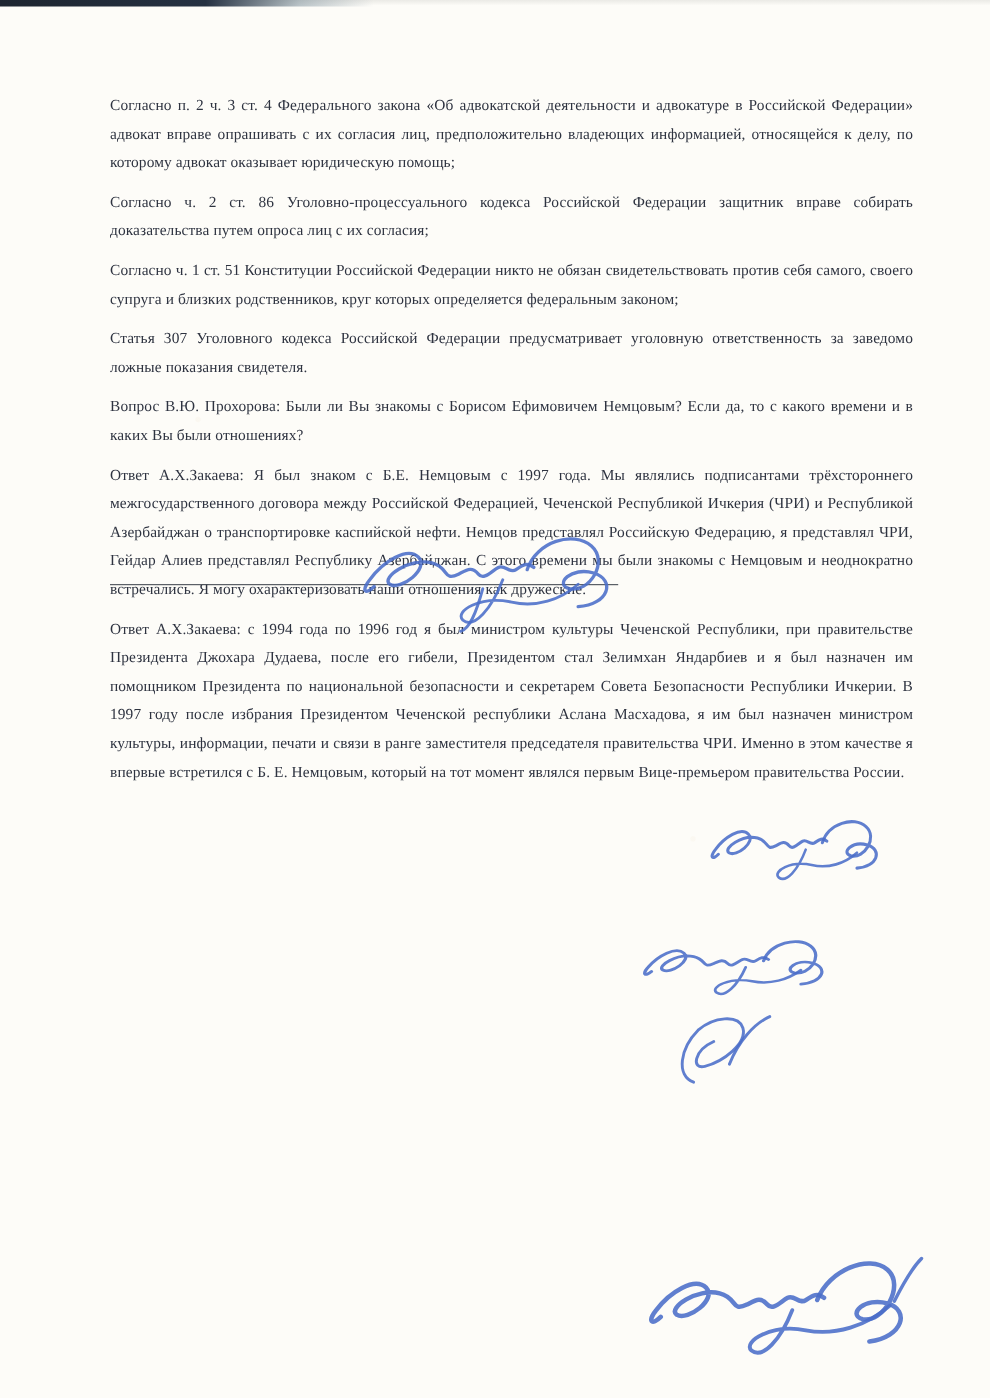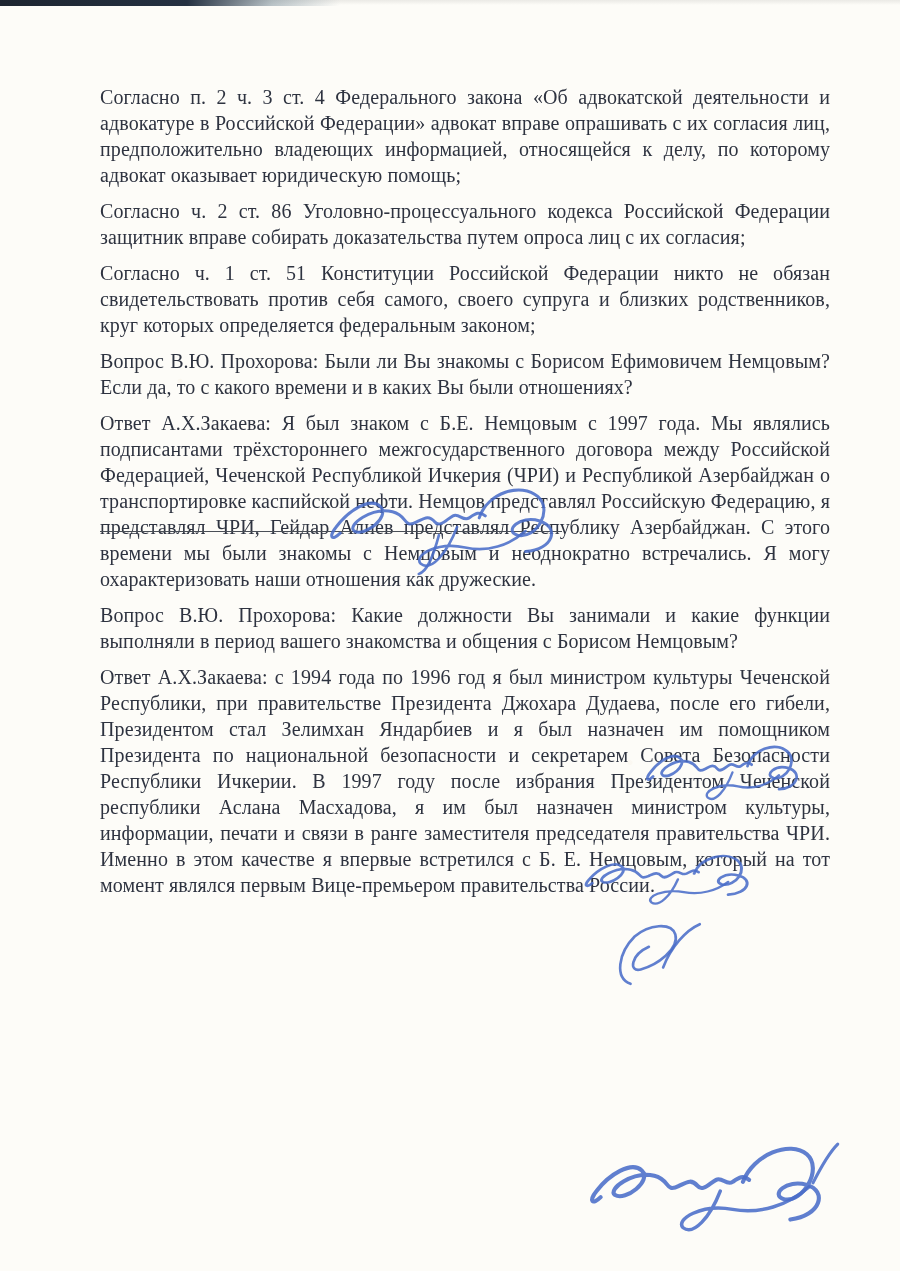--- a/index.html
+++ b/index.html
@@ -21,21 +21,21 @@
     position: absolute; top: 0; left: 0; width: 100%; height: 5px;
     background: linear-gradient(to bottom, rgba(150,150,145,.18), transparent);
   }
   .scan-band {
     position: absolute; top: 0; left: 0; width: 340px; height: 6px;
     background: linear-gradient(to right, #1d2530 0%, #253142 55%, rgba(60,90,110,.35) 80%, transparent 100%);
     border-radius: 0 0 2px 0;
   }
   .content {
     position: absolute; left: 100px; top: 84px; width: 730px;
-    font-size: 20px; line-height: 26px;
+    font-size: 14px; line-height: 26px;
     color: #2e3340;
     text-align: justify;
     letter-spacing: 0.1px;
   }
   p.para { margin: 0 0 10px 0; }
   p.justify-last { text-align-last: justify; }
   p.gap-after { margin-bottom: 34px; }
   .sign-line {
     position: absolute; left: 100px; top: 531px; width: 462px; height: 0;
     border-top: 1.6px solid #4a4f57;
@@ -58,23 +58,23 @@
 <body>
 
 <div class="paper">
   <div class="edge-shade"></div>
   <div class="scan-band"></div>
 
   <div class="content">
     <p class="para">Согласно п. 2 ч. 3 ст. 4 Федерального закона «Об адвокатской деятельности и адвокатуре в Российской Федерации» адвокат вправе опрашивать с их согласия лиц, предположительно владеющих информацией, относящейся к делу, по которому адвокат оказывает юридическую помощь;</p>
     <p class="para">Согласно ч. 2 ст. 86 Уголовно-процессуального кодекса Российской Федерации защитник вправе собирать доказательства путем опроса лиц с их согласия;</p>
     <p class="para">Согласно ч. 1 ст. 51 Конституции Российской Федерации никто не обязан свидетельствовать против себя самого, своего супруга и близких родственников, круг которых определяется федеральным законом;</p>
+    <p class="para">Статья 307 Уголовного кодекса Российской Федерации предусматривает уголовную ответственность за заведомо ложные показания свидетеля.</p>
     <p class="para">Вопрос В.Ю. Прохорова: Были ли Вы знакомы с Борисом Ефимовичем Немцовым? Если да, то с какого времени и в каких Вы были отношениях?</p>
     <p class="para">Ответ А.Х.Закаева: Я был знаком с Б.Е. Немцовым с 1997 года. Мы являлись подписантами трёхстороннего межгосударственного договора между Российской Федерацией, Чеченской Республикой Ичкерия (ЧРИ) и Республикой Азербайджан о транспортировке каспийской нефти. Немцов представлял Российскую Федерацию, я представлял ЧРИ, Гейдар Алиев представлял Республику Азербайджан. С этого времени мы были знакомы с Немцовым и неоднократно встречались. Я могу охарактеризовать наши отношения как дружеские.</p>
-    <p class="para">Вопрос В.Ю. Прохорова: Какие должности Вы занимали и какие функции выполняли в период вашего знакомства и общения с Борисом Немцовым?</p>
     <p class="para">Ответ А.Х.Закаева: с 1994 года по 1996 год я был министром культуры Чеченской Республики, при правительстве Президента Джохара Дудаева, после его гибели, Президентом стал Зелимхан Яндарбиев и я был назначен им помощником Президента по национальной безопасности и секретарем Совета Безопасности Республики Ичкерии. В 1997 году после избрания Президентом Чеченской республики Аслана Масхадова, я им был назначен министром культуры, информации, печати и связи в ранге заместителя председателя правительства ЧРИ. Именно в этом качестве я впервые встретился с Б. Е. Немцовым, который на тот момент являлся первым Вице-премьером правительства России.</p>
   </div>
 
   <div class="sign-line"></div>
 
   <svg class="sig sig1" viewBox="0 0 260 100" preserveAspectRatio="none">
     <path stroke-width="3" d="M22,58 C14,66 10,62 18,52 C30,36 52,22 62,32 C72,42 46,62 36,56 C28,50 54,32 74,37 C90,41 84,54 98,47 C106,43 110,40 116,47 C121,53 128,44 134,41 C140,38 144,47 150,43 C156,39 160,36 166,41"></path>
     <path stroke-width="3" d="M160,43 C168,18 202,8 218,22 C234,36 216,64 198,60 C184,56 200,40 220,46 C240,52 234,74 206,76"></path>
     <path stroke-width="2.6" d="M138,52 C128,78 112,96 102,88 C94,80 118,66 146,72 C168,77 190,70 206,56"></path>
     <path stroke-width="2.6" d="M120,60 C114,82 108,96 100,98"></path>

